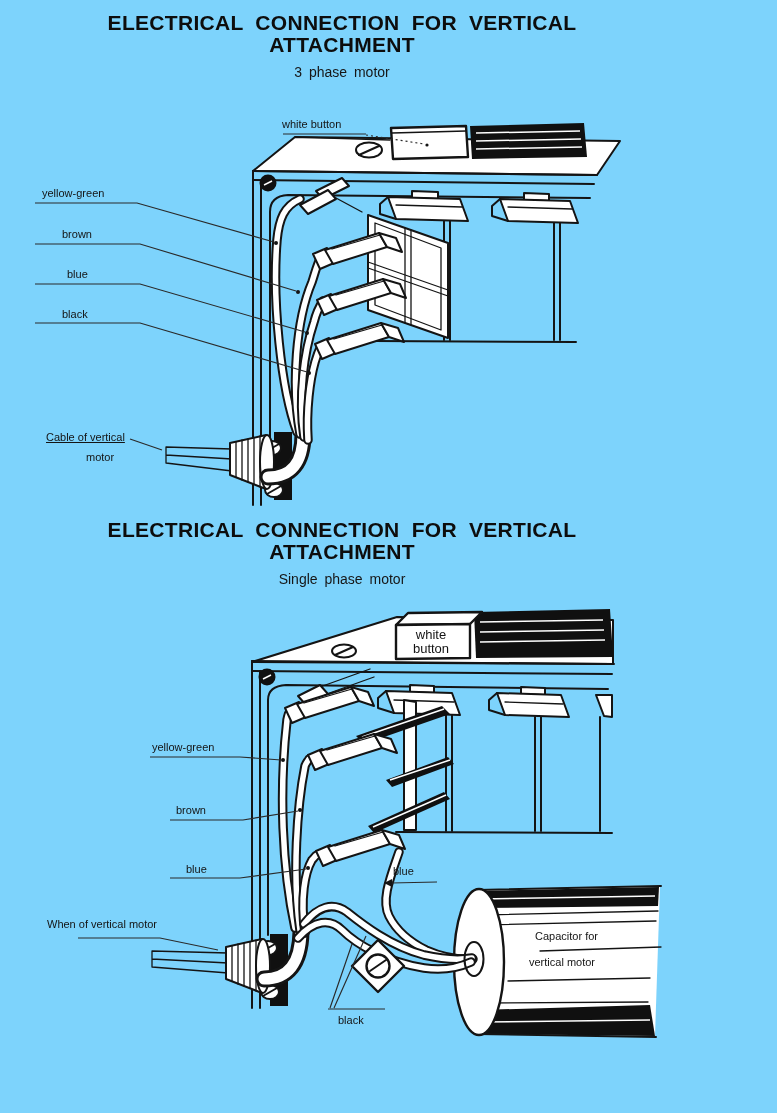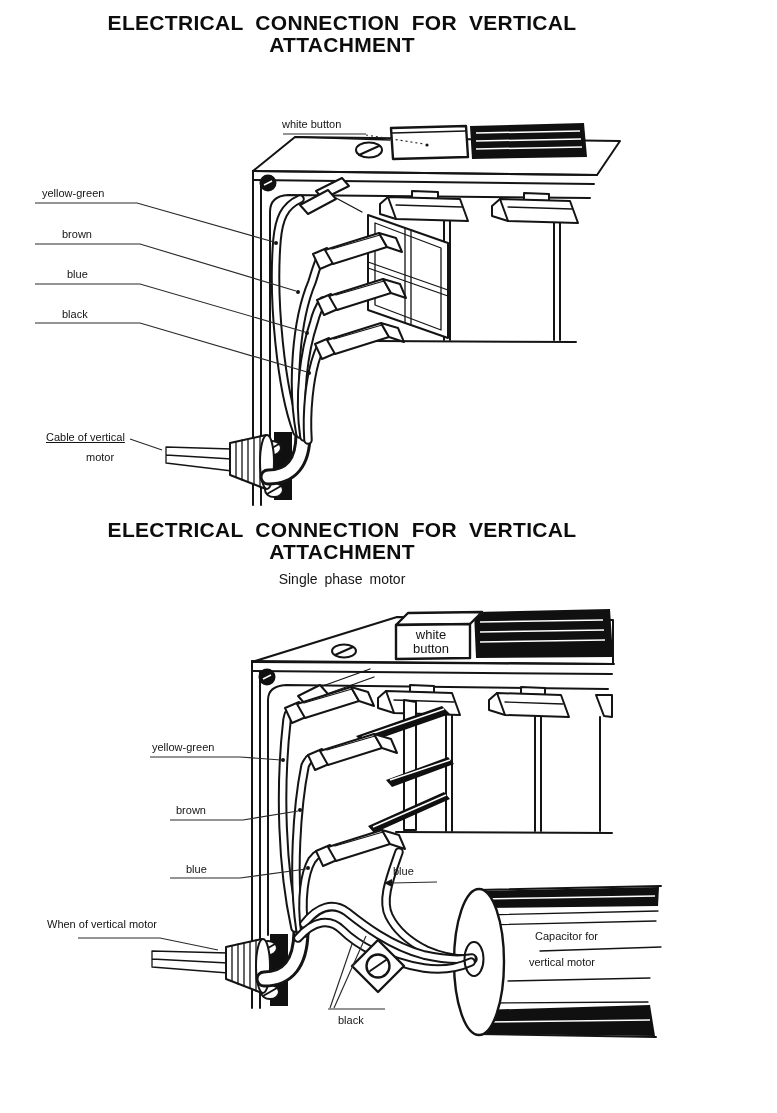--- a/index.html
+++ b/index.html
@@ -1,18 +1,18 @@
 <!DOCTYPE html>
 <html><head>
 <meta charset="utf-8">
 <style>
   html,body{margin:0;padding:0;background:#e8e8e8;}
   .sheet{
     position:relative;width:777px;height:1113px;margin:0 auto;
-    background:#ffffff;overflow:hidden;
+    background:#7dd3fc;overflow:hidden;
     font-family:"Liberation Sans", sans-serif;color:#141414;
   }
   .art{position:absolute;left:0;top:0;width:777px;height:1113px;z-index:1;}
   .titleblock{position:absolute;left:0;width:684px;text-align:center;z-index:2;}
   .titleblock .t{font-size:21px;line-height:22px;font-weight:bold;letter-spacing:.3px;word-spacing:6px;color:#0d0d0d;}
   .titleblock .sub{font-size:14px;line-height:16px;margin-top:8px;word-spacing:3px;color:#161616;}
   .lbl{position:absolute;font-size:11px;line-height:15px;white-space:nowrap;color:#141414;z-index:2;}
   .note{position:absolute;z-index:2;}
   .note div{font-size:13px;line-height:15px;white-space:nowrap;color:#141414;}
   .btn-text{position:absolute;width:70px;text-align:center;font-size:13px;line-height:14px;color:#141414;z-index:2;}
@@ -317,20 +317,21 @@
         <path class="dot" d="M384,883 L392,879 L392,887 Z"></path>
         <path class="ld" d="M328,1009 L385,1009 M330,1008 L352,944 M334,1008 L366,936"></path>
         <path class="ld" d="M78,938 L160,938 L218,950"></path>
       </g>
     </g>
   </svg>
 
   <div class="titleblock" style="top:12px;">
     <div class="t">ELECTRICAL CONNECTION FOR VERTICAL</div>
     <div class="t">ATTACHMENT</div>
+    <div class="sub">3 phase motor</div>
   </div>
 
   <div class="titleblock" style="top:519px;">
     <div class="t">ELECTRICAL CONNECTION FOR VERTICAL</div>
     <div class="t">ATTACHMENT</div>
     <div class="sub">Single phase motor</div>
   </div>
 
   <div class="lbl" style="left:282px;top:117px;">white button</div>
   <div class="lbl" style="left:42px;top:186px;">yellow-green</div>

